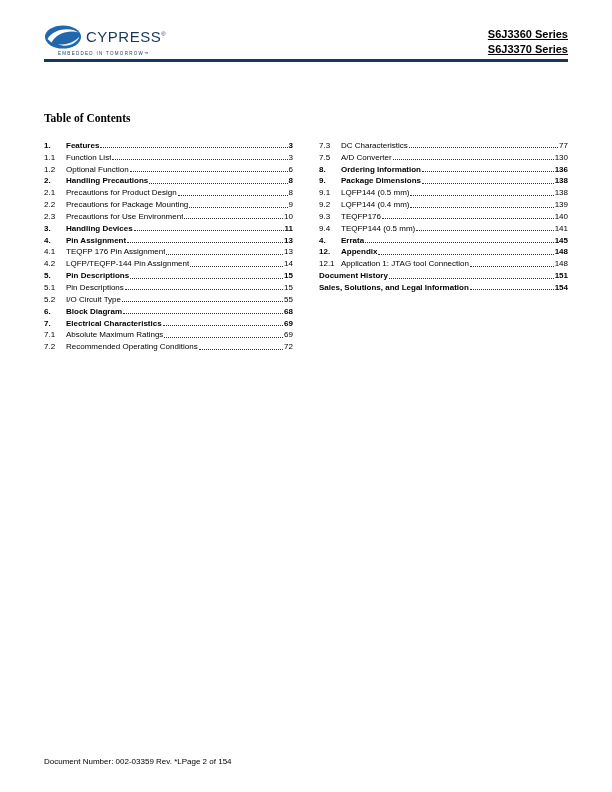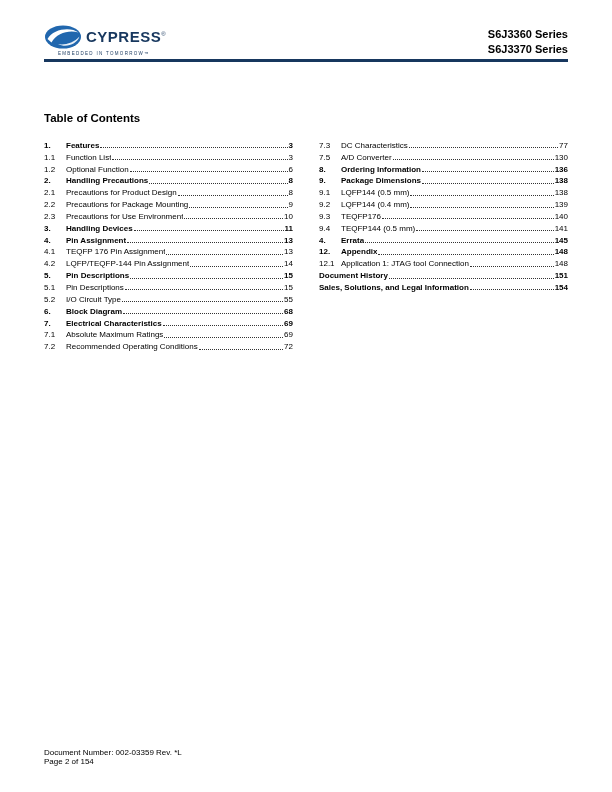--- a/index.html
+++ b/index.html
@@ -4,39 +4,39 @@
 <style>
   * { margin: 0; padding: 0; box-sizing: border-box; }
   :root { --navy: #17375e; --logo-blue: #2167ae; }
   html, body { background: #ffffff; }
   body { width: 612px; height: 792px; font-family: "Liberation Sans", sans-serif; color: #000; }
   .page { position: relative; width: 612px; height: 792px; background: #fff; overflow: hidden; }
 
   
   .header { display: flex; justify-content: space-between; align-items: flex-end; margin: 24px 44px 0 44px; }
   .logo-row { display: flex; align-items: center; gap: 4px; }
-  .logo-brand { font-size: 15px; font-weight: bold; color: var(--navy); letter-spacing: 0.5px; }
+  .logo-brand { font-size: 15px; font-weight: normal; color: var(--navy); letter-spacing: 0.5px; }
   .logo-reg { font-size: 6px; vertical-align: super; color: var(--navy); }
   .logo-tagline { font-size: 4.5px; letter-spacing: 1.3px; color: var(--navy); margin: 1px 0 0 14px; }
-  .series { text-align: right; font-weight: bold; font-size: 11px; line-height: 14.5px; }
+  .series { text-align: right; font-weight: bold; font-size: 11px; line-height: 14.5px; text-decoration: underline; }
   .header-rule { height: 3px; background: var(--navy); margin: 3px 44px 0 44px; }
 
   
-  .toc-title { margin: 50px 44px 0 44px; font-size: 11.5px; font-weight: bold; }
+  .toc-title { margin: 50px 44px 0 44px; font-size: 11.5px; font-weight: bold; font-family: Liberation Serif, serif; }
   .toc-wrap { display: flex; gap: 26px; margin: 14px 44px 0 44px; }
   .toc-col { flex: 1 1 0; min-width: 0; }
   .toc-row { display: flex; align-items: flex-end; height: 11.85px; font-size: 8px; white-space: nowrap; }
   .toc-row.bold { font-weight: bold; }
   .toc-num { width: 22px; flex: none; }
   .toc-entry-title { flex: none; overflow: hidden; text-overflow: clip; }
   .leader { flex: 1 1 auto; min-width: 6px; border-bottom: 1.2px dotted #333; margin: 0 1px 1.5px 1px; }
   .toc-page { flex: none; }
 
   
-  .footer { position: absolute; left: 44px; right: 44px; bottom: 26px; display: flex; justify-content: flex-start; font-size: 8px; flex-direction: column; }
+  .footer { position: absolute; left: 44px; right: 44px; bottom: 26px; display: flex; justify-content: flex-start; font-size: 8px; }
 </style>
 </head>
 <body>
 
 <div class="page">
 
   <div class="header">
     <div class="logo">
       <div class="logo-row">
         <svg class="logo-mark" width="38" height="26" viewBox="0 0 38 26">

